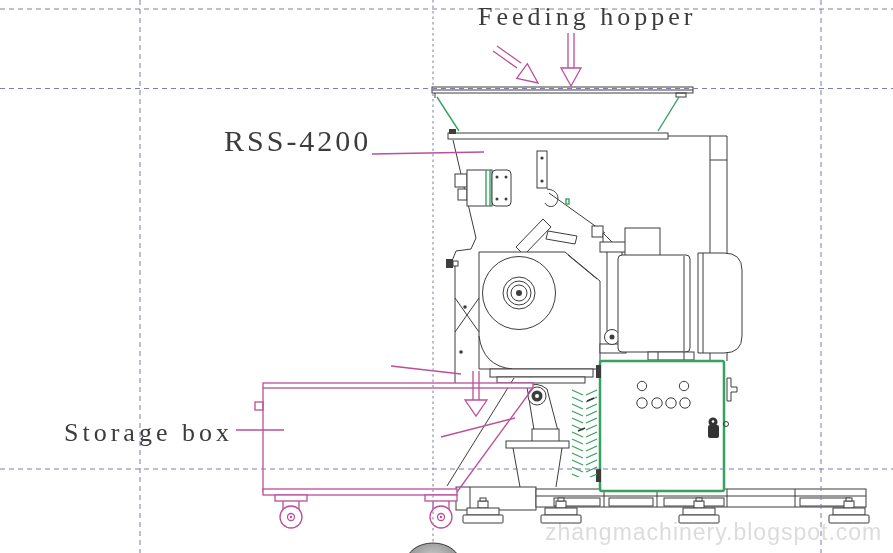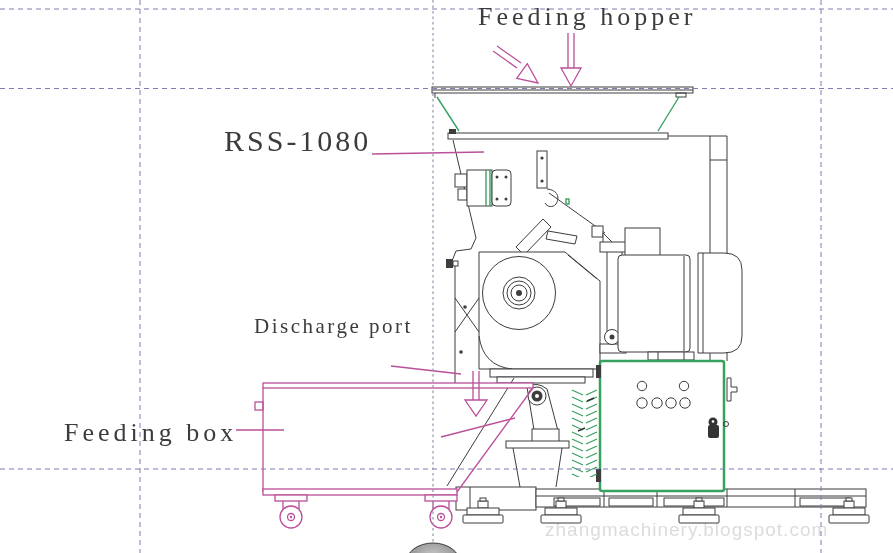--- a/index.html
+++ b/index.html
@@ -19,21 +19,21 @@
   #stage svg{position:absolute;left:0;top:0;z-index:1;}
   .cad-label{
     position:absolute;z-index:3;color:var(--text);white-space:nowrap;
     font-family:"Liberation Serif", serif;line-height:1.1;
   }
   #lbl-hopper{left:478px;top:3px;font-size:26px;letter-spacing:4px;text-align:right;}
   #lbl-model{left:224px;top:124px;font-size:30px;letter-spacing:3px;}
   #lbl-discharge{left:254px;top:315px;font-size:21px;letter-spacing:2.5px;}
   #lbl-storage{left:64px;top:419px;font-size:26px;letter-spacing:4px;}
   #watermark{
-    position:absolute;z-index:0;left:545px;top:519px;font-size:19px;letter-spacing:1px;
+    position:absolute;z-index:0;left:545px;top:519px;font-size:23px;letter-spacing:1px;
     color:var(--watermark);font-family:"Liberation Sans", sans-serif;
   }
   
   .ln{stroke:var(--line);fill:none;stroke-width:1;}
   .lnf{stroke:var(--line);fill:#ffffff;stroke-width:1;}
   .dk{fill:var(--line);stroke:none;}
   .gn{stroke:var(--accent-green);fill:none;stroke-width:1.4;}
   .mg{stroke:var(--annotation);fill:none;stroke-width:1.3;}
   .mgf{stroke:var(--annotation);fill:#ffffff;stroke-width:1.3;}
   .grid{stroke:var(--grid);fill:none;stroke-width:1;stroke-dasharray:5 4;}
@@ -288,16 +288,15 @@
       <line class="grid" x1="0" y1="469" x2="893" y2="469"></line>
       <line class="grid" x1="140" y1="0" x2="140" y2="553"></line>
       <line class="gridc" x1="433" y1="0" x2="433" y2="553"></line>
       <line class="grid" x1="821" y1="0" x2="821" y2="553"></line>
     </g>
 
     <ellipse cx="433" cy="563" rx="27" ry="20" fill="url(#domeGrad)" stroke="#3a3a3a" stroke-width="1"></ellipse>
   </svg>
 
   <div class="cad-label" id="lbl-hopper">Feeding hopper</div>
-  <div class="cad-label" id="lbl-model">RSS-1080</div>
-  <div class="cad-label" id="lbl-discharge">Discharge port</div>
-  <div class="cad-label" id="lbl-storage">Feeding box</div>
+  <div class="cad-label" id="lbl-model">RSS-4200</div>
+  <div class="cad-label" id="lbl-storage">Storage box</div>
 </div>
 
 </body></html>

